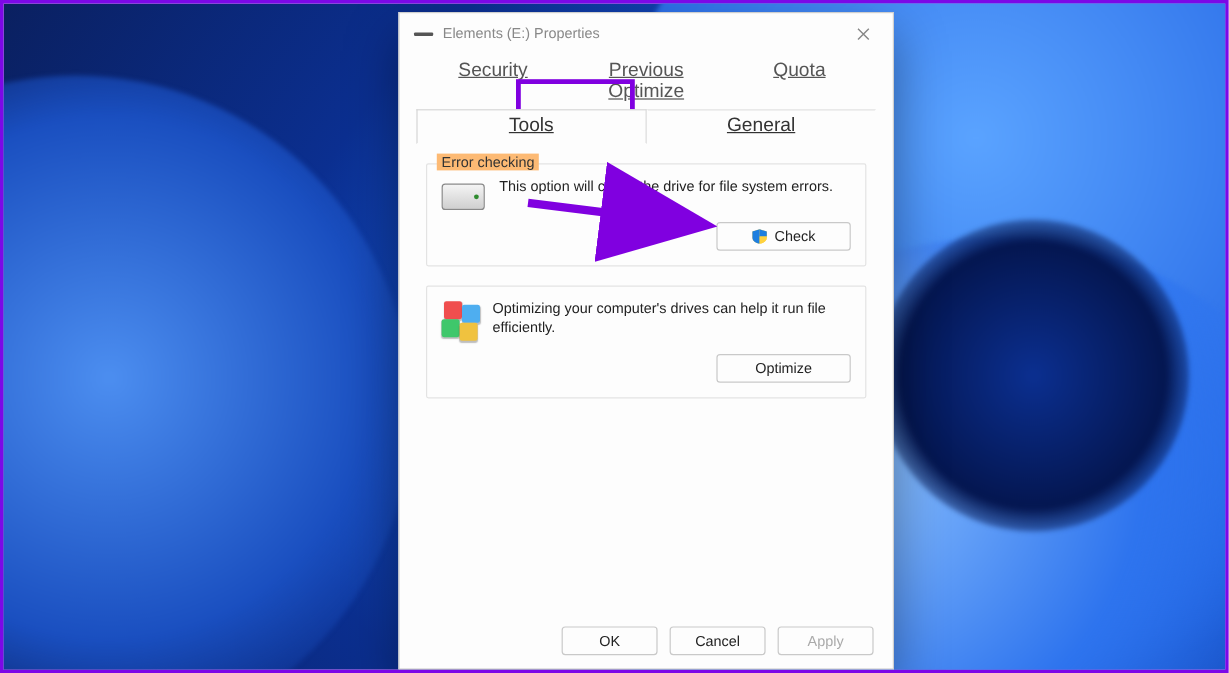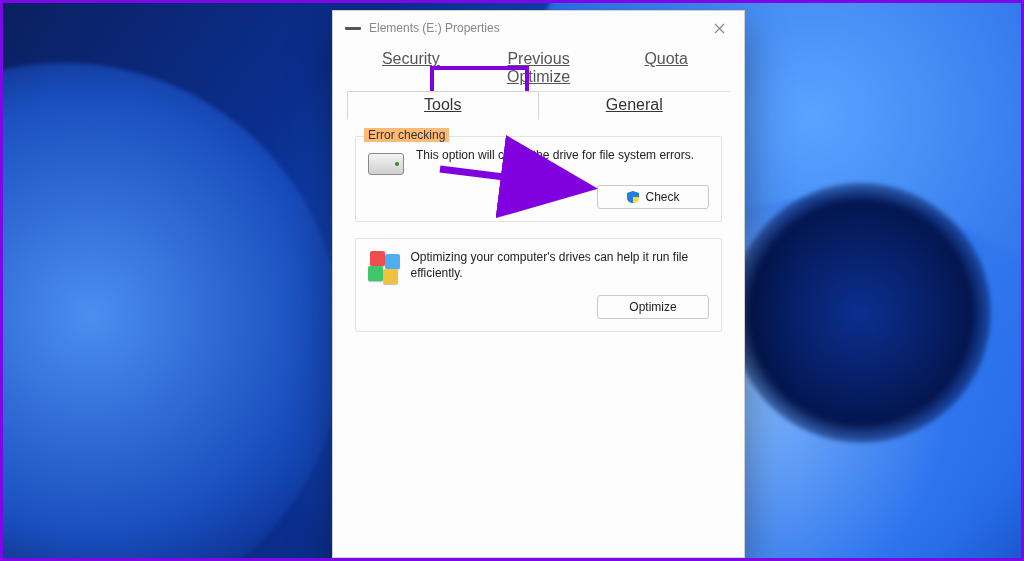--- a/index.html
+++ b/index.html
@@ -142,20 +142,31 @@
         </div>
         <div class="btn-row">
           <button class="btn">
             <span>Optimize</span>
           </button>
         </div>
       </div>
 
     </div>
 
+    <div class="footer">
+      <button class="btn">
+          <span>OK</span>
+        </button>
+      <button class="btn">
+          <span>Cancel</span>
+        </button>
+      <button class="btn disabled">
+          <span>Apply</span>
+        </button>
+    </div>
   </div>
 
   <div class="hl-box hl-tools"></div>
 
   <div class="arrow">
     <svg viewBox="0 0 170 40">
       <defs>
           <marker id="ah" markerWidth="14" markerHeight="12" refX="12" refY="6" orient="auto">
             <path d="M0 0 L14 6 L0 12 Z" fill="#8000e0"></path>
           </marker>

